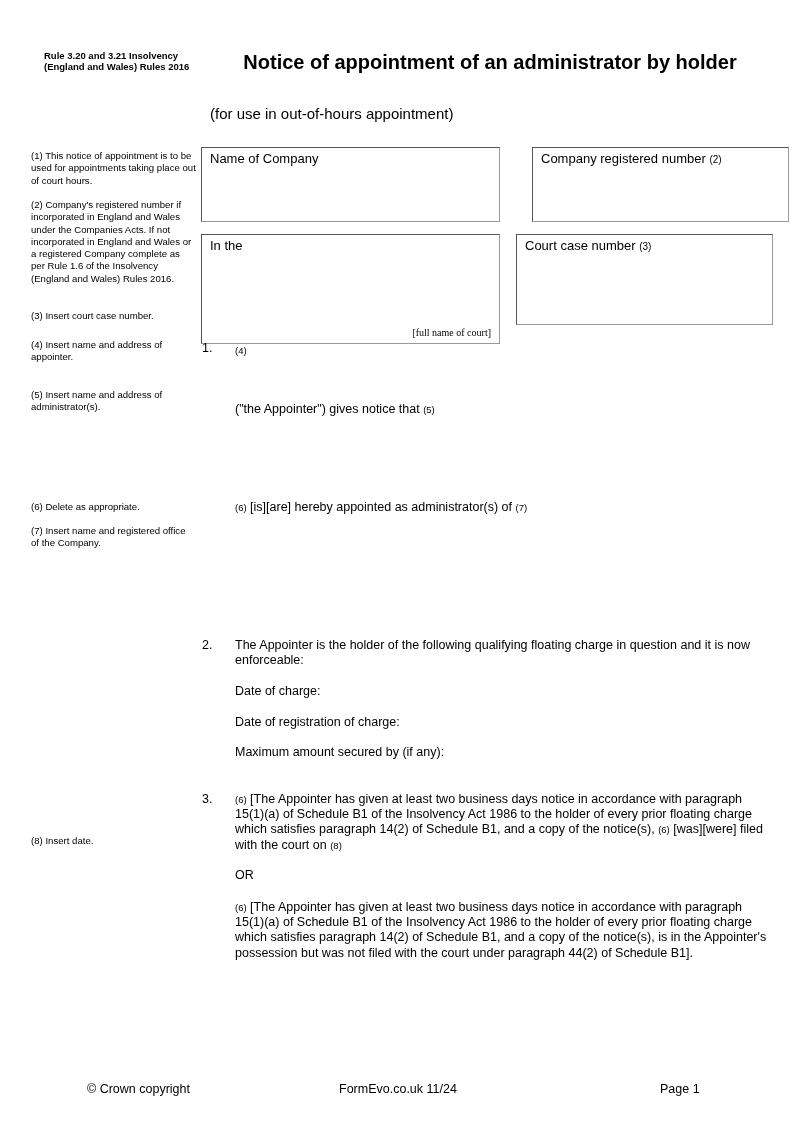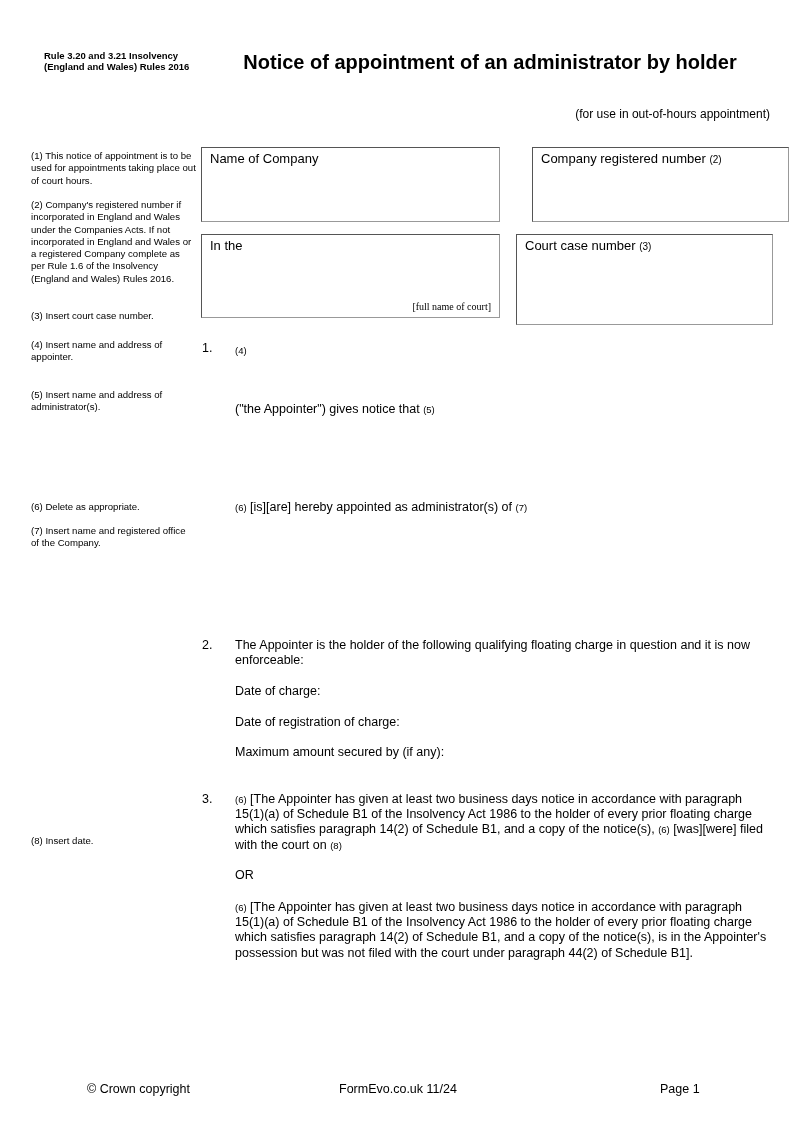--- a/index.html
+++ b/index.html
@@ -2,21 +2,21 @@
 <html><head>
 <meta charset="utf-8">
 <style>
   html, body { margin: 0; padding: 0; background: #ffffff; }
   body { width: 800px; height: 1130px; position: relative; overflow: hidden;
          font-family: "Liberation Sans", "DejaVu Sans", sans-serif; color: #000; }
   .abs { position: absolute; }
   .rule-ref { left: 31px; top: 50px; width: 175px; font-size: 9.5px; font-weight: bold; line-height: 11px; margin-left: 13px; }
   .title { left: 210px; top: 48px; width: 560px; text-align: center; font-size: 20px; font-weight: bold; line-height: 28px; }
   .title .sup { font-size: 10px; font-weight: normal; }
-  .subtitle { left: 210px; top: 104px; width: 560px; text-align: right; font-size: 12px; line-height: 20px; }
+  .subtitle { left: 210px; top: 104px; width: 560px; text-align: left; font-size: 15px; line-height: 20px; }
   .note { left: 31px; width: 165px; font-size: 9.6px; line-height: 12.3px; }
   .box { border-top: 1px solid #555; border-left: 1px solid #555; border-right: 1px solid #999; border-bottom: 1px solid #999; box-sizing: border-box; }
   .box-label { position: absolute; left: 8px; top: 3px; font-size: 13px; }
   .box-label .sup { font-size: 10px; }
   .box-hint { position: absolute; right: 8px; bottom: 5px; font-size: 10px; font-family: Liberation Serif, serif; }
   .num { left: 202px; font-size: 12.5px; }
   .para { left: 235px; width: 535px; font-size: 12.5px; line-height: 15.2px; }
   .sm { font-size: 9.5px; }
   .footer { top: 1082px; font-size: 12.5px; }
 </style>
@@ -38,21 +38,21 @@
 <div class="abs note" style="top:501px;">(6) Delete as appropriate.</div>
 <div class="abs note" style="top:525px;">(7) Insert name and registered office of the Company.</div>
 <div class="abs note" style="top:835px;">(8) Insert date.</div>
 
 <div class="abs box" style="left:201px; top:147px; width:299px; height:75px;">
   <span class="box-label">Name of Company</span>
 </div>
 <div class="abs box" style="left:532px; top:147px; width:257px; height:75px;">
   <span class="box-label"><span>Company registered number</span> <span class="sup">(2)</span></span>
 </div>
-<div class="abs box" style="left:201px; top:234px; width:299px; height:84px;">
+<div class="abs box" style="left:201px; top:234px; width:299px; height:110px;">
   <span class="box-label">In the</span>
   <span class="box-hint">[full name of court]</span>
 </div>
 <div class="abs box" style="left:516px; top:234px; width:257px; height:91px;">
   <span class="box-label"><span>Court case number</span> <span class="sup">(3)</span></span>
 </div>
 
 <div class="abs num" style="top:341px;">1.</div>
 <div class="abs para sm" style="top:343px;">(4)</div>
 <div class="abs para" style="top:402px;">

